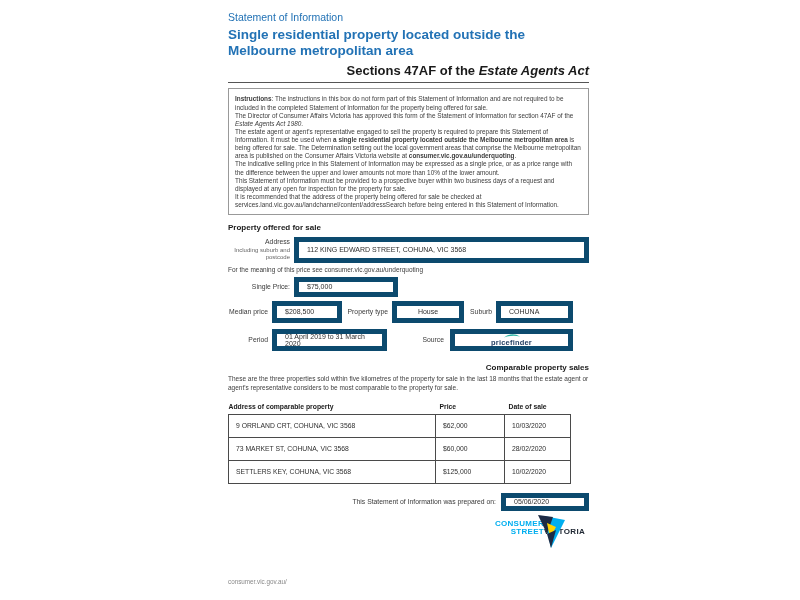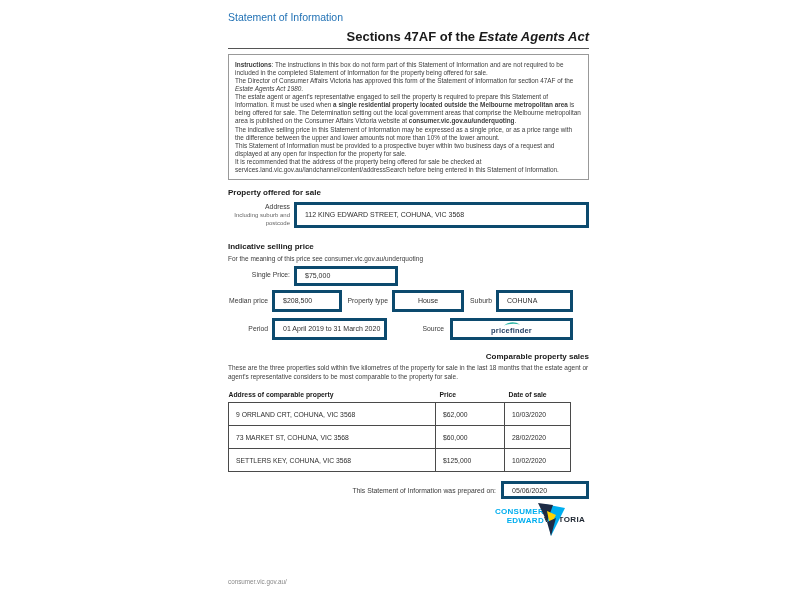--- a/index.html
+++ b/index.html
@@ -34,21 +34,21 @@
   .h2.property { margin-top: 8px; }
   .h2.indicative { margin-top: 14px; }
   .h2.median { margin-top: 18px; }
   .h2.comparable { margin-top: 12px; text-align: right; }
 
   .field-row { display: flex; align-items: center; }
   .field-label { width: 62px; text-align: right; margin-right: 4px; font-size: 6.8px; color: #3a3a3a; line-height: 1.2; }
   .field-label .sub { display: block; font-size: 6px; color: #666; line-height: 1.25; margin-top: 1px; }
 
   .box {
-    border: 3px solid #0c4a6e;
+    border: 5px solid #0c4a6e;
     background: #fff;
     display: flex;
     align-items: center;
     padding-left: 8px;
     font-size: 7px;
     color: #2e2e2e;
   }
   .box.center { justify-content: center; padding-left: 0; }
 
   .address-row { margin-top: 4px; }
@@ -109,20 +109,21 @@
   }
   .site-footer { position: absolute; left: 228px; top: 578px; font-size: 6.3px; color: #888; }
 </style>
 </head>
 <body>
 
 <div class="page">
   <div class="content">
 
     <div class="eyebrow">Statement of Information</div>
+    <div class="doc-title">Single residential property located outside the Melbourne metropolitan area</div>
     <div class="section-ref"><span>Sections 47AF of the </span><span class="it">Estate Agents Act</span></div>
     <hr class="top-rule">
 
     <div class="instructions">
       <p><span class="b">Instructions</span><span>: The instructions in this box do not form part of this Statement of Information and are not required to be included in the completed Statement of Information for the property being offered for sale.</span></p>
       <p><span>The Director of Consumer Affairs Victoria has approved this form of the Statement of Information for section 47AF of the </span><span class="it">Estate Agents Act 1980</span><span>.</span></p>
       <p><span>The estate agent or agent's representative engaged to sell the property is required to prepare this Statement of Information. It must be used when </span><span class="b">a single residential property located outside the Melbourne metropolitan area</span><span> is being offered for sale. The Determination setting out the local government areas that comprise the Melbourne metropolitan area is published on the Consumer Affairs Victoria website at </span><span class="b">consumer.vic.gov.au/underquoting</span><span>.</span></p>
       <p>The indicative selling price in this Statement of Information may be expressed as a single price, or as a price range with the difference between the upper and lower amounts not more than 10% of the lower amount.</p>
       <p>This Statement of Information must be provided to a prospective buyer within two business days of a request and displayed at any open for inspection for the property for sale.</p>
       <p>It is recommended that the address of the property being offered for sale be checked at services.land.vic.gov.au/landchannel/content/addressSearch before being entered in this Statement of Information.</p>
@@ -130,21 +131,20 @@
 
     <div class="h2 property">Property offered for sale</div>
     <div class="field-row address-row">
       <div class="field-label">
         <span>Address</span>
         <span class="sub">Including suburb and postcode</span>
       </div>
       <div class="box">112 KING EDWARD STREET, COHUNA, VIC 3568</div>
     </div>
 
-    <div class="h2 indicative">Indicative selling price</div>
     <div class="note">For the meaning of this price see consumer.vic.gov.au/underquoting</div>
     <div class="field-row single-row">
       <div class="field-label">Single Price:</div>
       <div class="box">$75,000</div>
     </div>
 
     <div class="field-row median-row1">
       <div class="lbl-median">Median price</div>
       <div class="box box-mprice">$208,500</div>
       <div class="lbl-ptype">Property type</div>
@@ -203,21 +203,21 @@
 
     <div class="prepared-row">
       <span class="p-label">This Statement of Information was prepared on:</span>
       <div class="box">05/06/2020</div>
     </div>
 
     <div class="logo-row">
       <div class="cav-logo">
         <div class="cav-words">
           <div>CONSUMER</div>
-          <div>EDWARD</div>
+          <div>STREET</div>
         </div>
         <svg class="cav-tri" width="27" height="38" viewBox="0 0 27 38">
           <polygon points="6,1 27,5 13,33" fill="#00aeef"></polygon>
           <polygon points="0,0 15,2 9,19" fill="#1d2b45"></polygon>
           <polygon points="9,8 18,12 12,23" fill="#ffd400"></polygon>
           <polygon points="9,19 18,15 13,33" fill="#1d2b45"></polygon>
         </svg>
         <span class="cav-victoria">VICTORIA</span>
       </div>
     </div>

